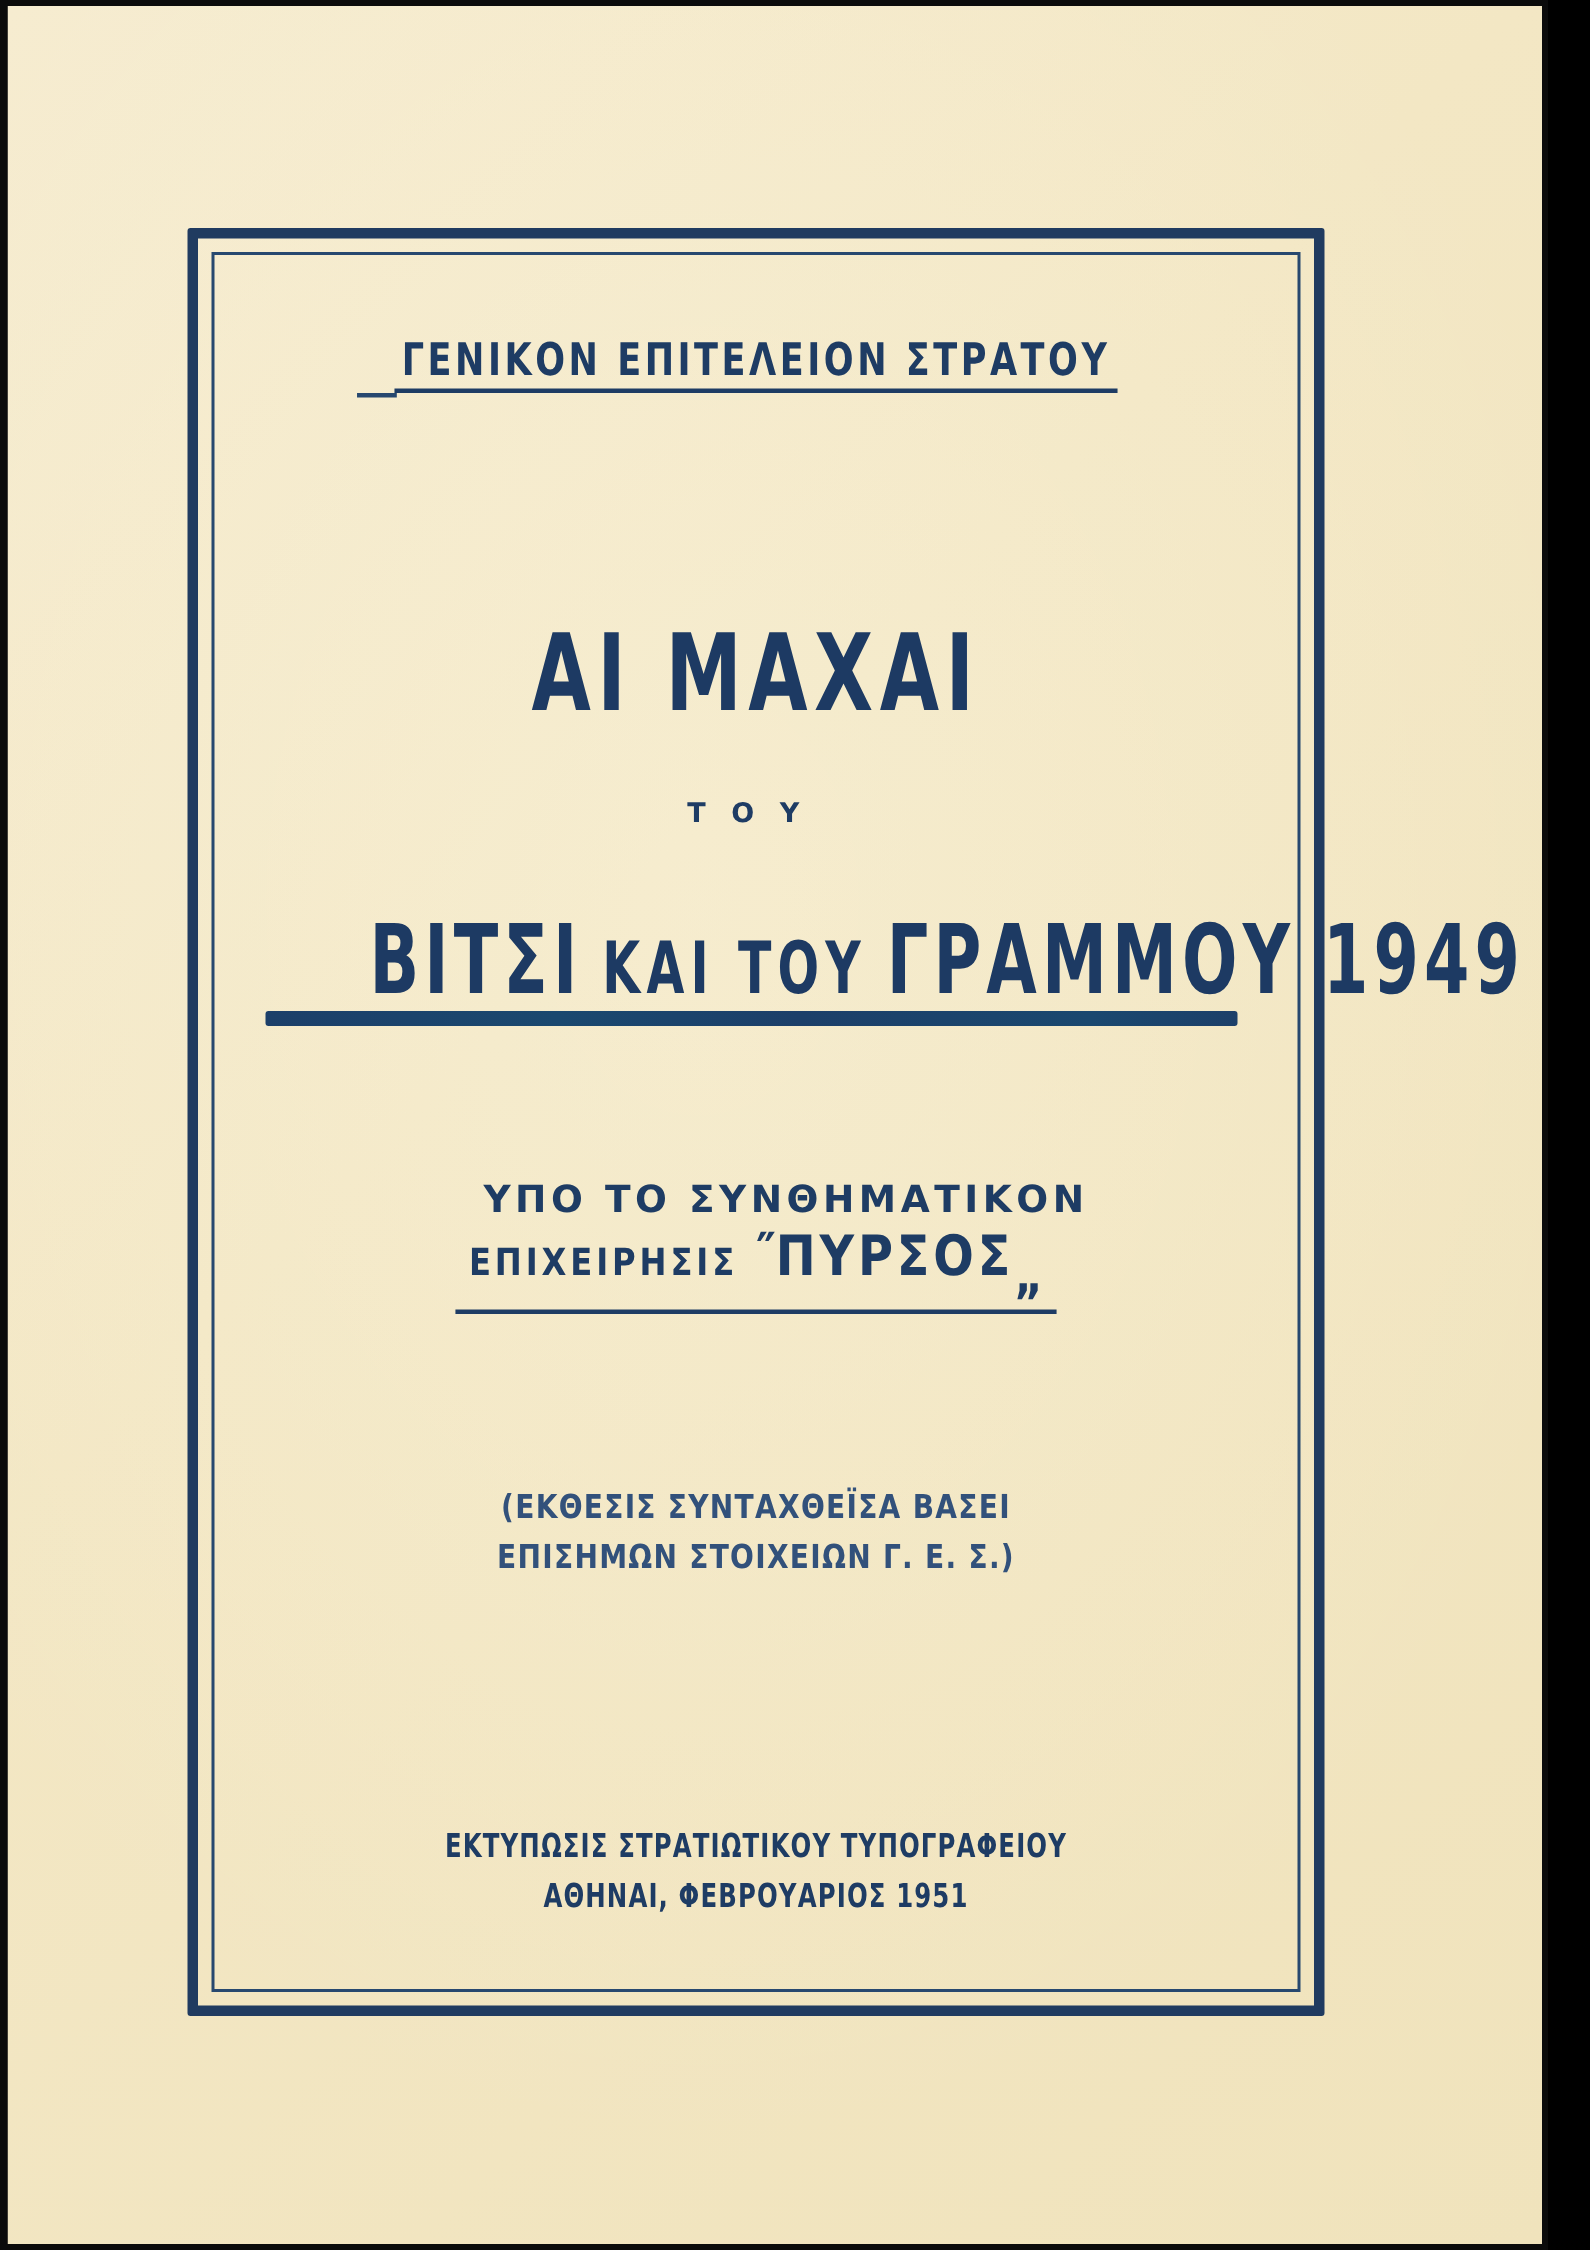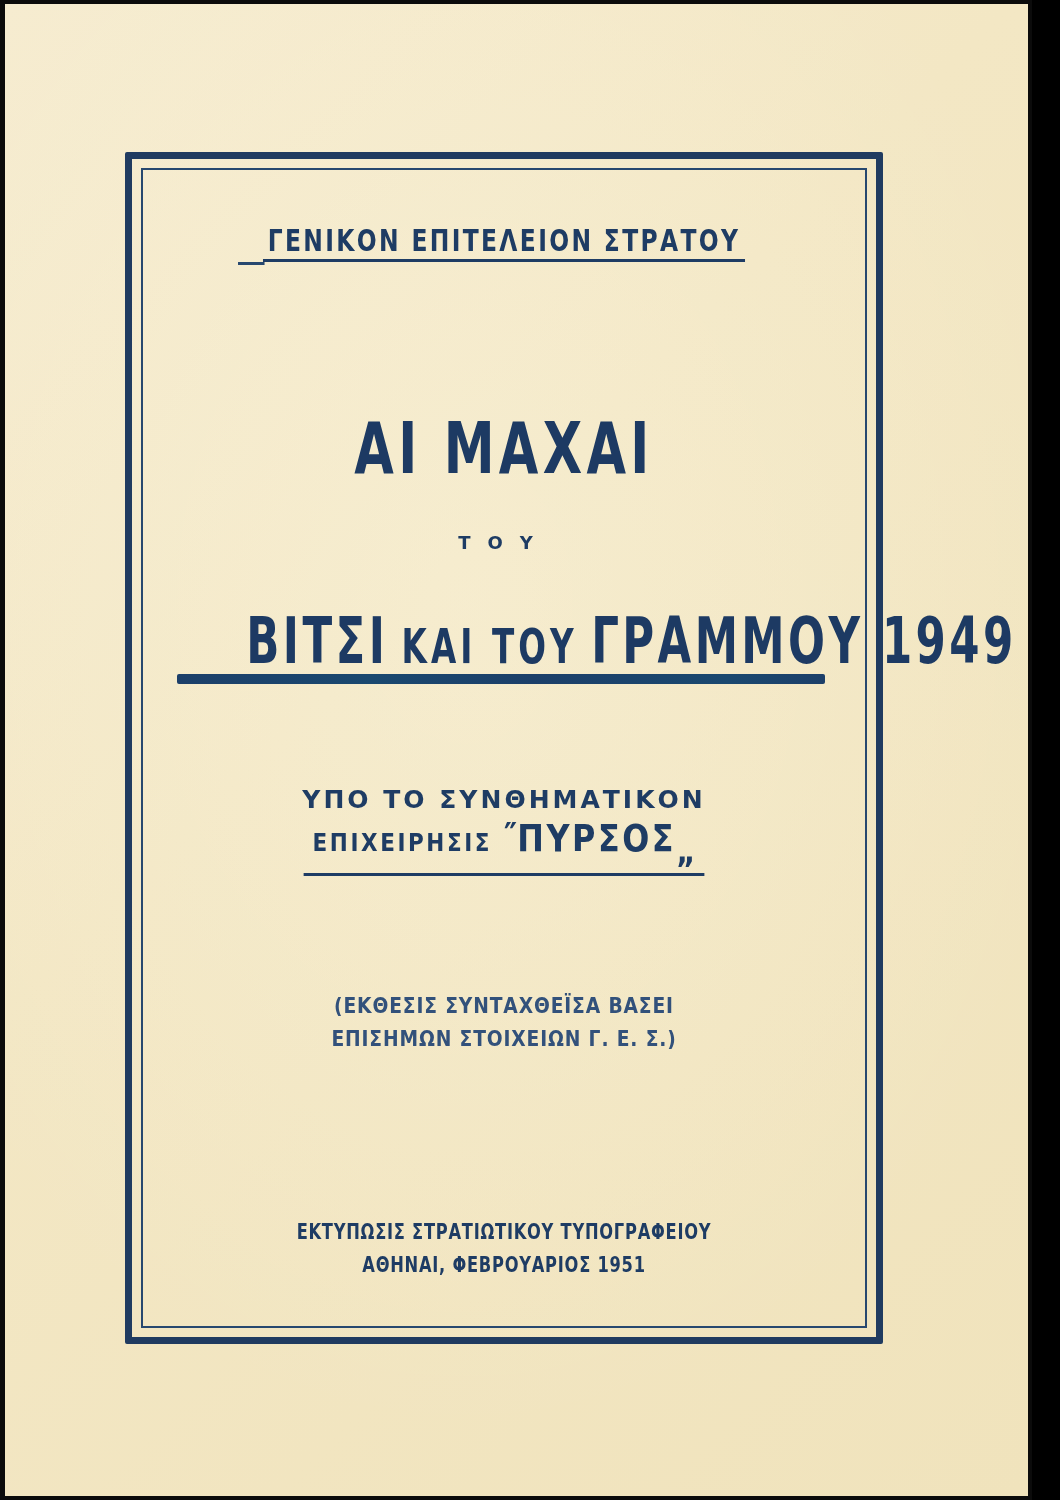--- a/index.html
+++ b/index.html
@@ -65,21 +65,21 @@
   .title-campaign { top: 605px; transform: scaleX(0.68); color: #1d3a63; }
   .title-campaign .big { font-size: 64px; letter-spacing: 5px; }
   .title-campaign .mid { font-size: 48px; letter-spacing: 6px; margin: 0 14px; }
   .title-rule {
     position: absolute;
     left: 172px; top: 670px;
     width: 648px; height: 10px;
     background: linear-gradient(90deg, #1c3f69, #1a486f 30%, #1c3f69 55%, #1a486f 85%, #1c3f69);
     border-radius: 2px;
   }
-  .subtitle-1 { top: 783px; font-size: 25px; letter-spacing: 3px; }
+  .subtitle-1 { top: 783px; font-size: 25px; letter-spacing: 3px; padding-left: 20px; }
   .subtitle-2 { top: 814px; transform: scaleX(0.86); }
   .subtitle-2 .wrap {
     display: inline-block;
     padding: 0 10px 5px 10px;
     border-bottom: 3px solid #1e3c64;
   }
   .subtitle-2 .label { font-size: 25px; letter-spacing: 3px; margin-right: 14px; }
   .subtitle-2 .quote { font-size: 34px; }
   .subtitle-2 .q-open { vertical-align: 4px; }
   .subtitle-2 .q-close { vertical-align: -12px; }

